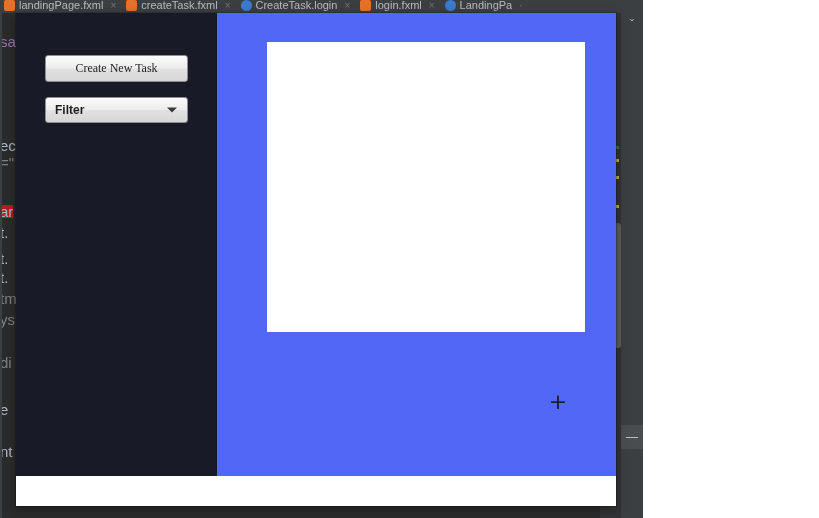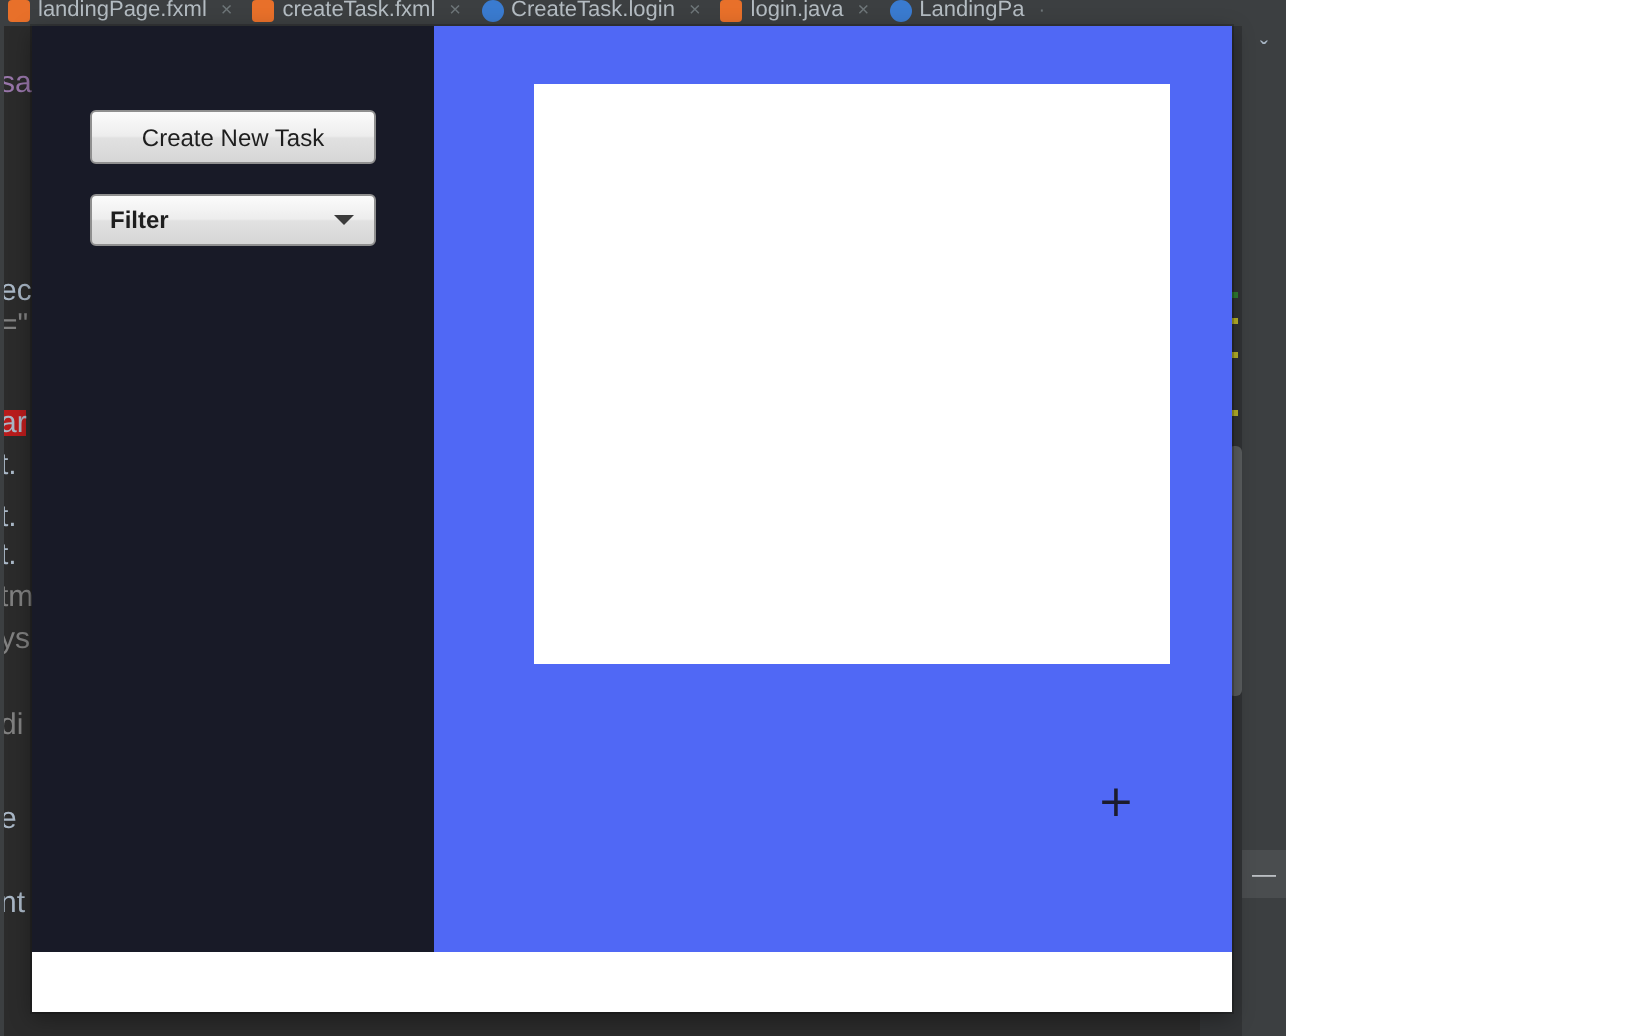--- a/index.html
+++ b/index.html
@@ -117,21 +117,21 @@
   .appbody { display: flex; height: 463px; }
   .sidebar {
     width: 201px; height: 463px; background: #181a27;
     padding-top: 42px; display: flex; flex-direction: column;
     align-items: center; gap: 15px;
   }
   .btn-create {
     width: 143px; height: 27px;
     background: linear-gradient(180deg,#fbfbfb 0%,#ededed 48%,#e1e1e1 52%,#d6d6d6 100%);
     border: 1px solid #8f8f8f; border-radius: 3px;
-    font-family: Liberation Sans, sans-serif;
+    font-family: Liberation Serif, serif;
     font-size: 12px; color: #1e1e1e;
     display: flex; align-items: center; justify-content: center;
   }
   .combo-filter {
     width: 143px; height: 26px;
     background: linear-gradient(180deg,#fbfbfb 0%,#ededed 48%,#e1e1e1 52%,#d6d6d6 100%);
     border: 1px solid #8f8f8f; border-radius: 3px;
     display: flex; align-items: center; position: relative; font-weight: bold;
   }
   .combo-filter .combo-label {
@@ -175,21 +175,21 @@
         <span>createTask.fxml</span>
         <span class="tabclose">×</span>
       </div>
       <div class="ide-tab">
         <span class="tabicon java"></span>
         <span>CreateTask.login</span>
         <span class="tabclose">×</span>
       </div>
       <div class="ide-tab">
         <span class="tabicon fxml"></span>
-        <span>login.java</span>
+        <span>login.fxml</span>
         <span class="tabclose">×</span>
       </div>
       <div class="ide-tab">
         <span class="tabicon java"></span>
         <span>LandingPa</span>
         <span class="tabclose">·</span>
       </div>
     </div>
 
     <div class="ide-code">

